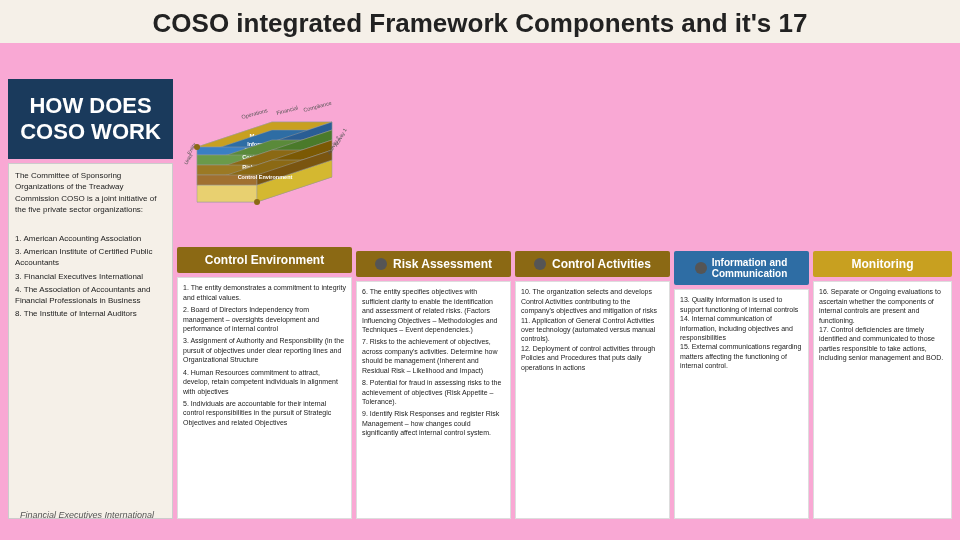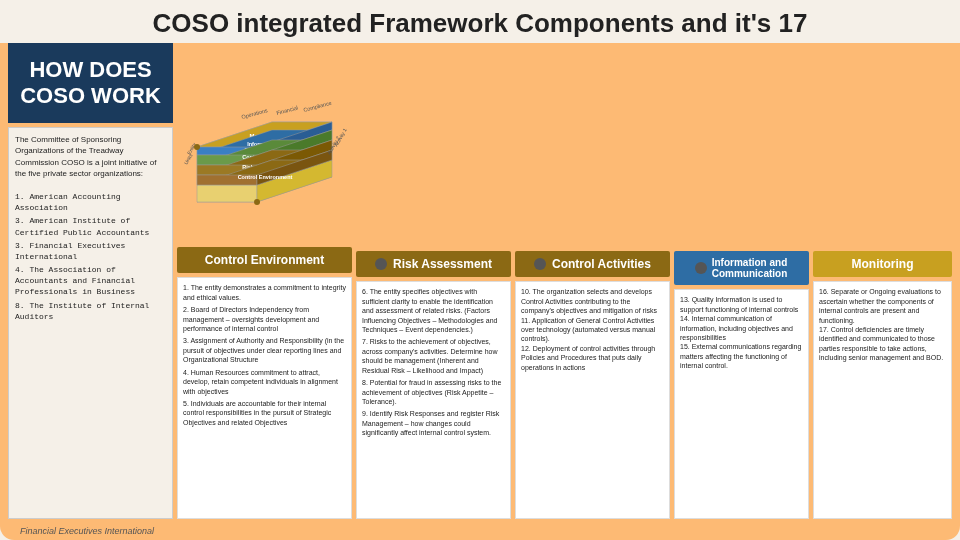--- a/index.html
+++ b/index.html
@@ -7,22 +7,21 @@
       width: 960px;
       height: 540px;
       overflow: hidden;
       font-family: Arial, sans-serif;
       background: #f5f0e8;
     }
     .page {
       width: 960px;
       height: 540px;
       position: relative;
-      background: #fdba74;
-      border-radius: 14px;
+      background: #f9a8d4;
     }
     
     .header {
       background: #f5f0e8;
       padding: 8px 20px 4px 20px;
     }
     .header h1 {
       font-size: 26px;
       font-weight: bold;
       color: #222;
@@ -52,41 +51,41 @@
       color: white;
       font-size: 22px;
       font-weight: bold;
       text-align: center;
       padding: 12px 8px;
       line-height: 1.2;
       min-height: 80px;
       display: flex;
       align-items: center;
       justify-content: center;
+      margin-top: 36px;
     }
     .orgs-box {
       background: #f5f0e8;
       border: 1px solid #ccc;
       font-size: 8px;
       color: #222;
       padding: 6px;
       flex: 1;
     }
     .orgs-box p {
-      margin-bottom: 12px;
+      margin-bottom: 18px;
       line-height: 1.4;
     }
     .orgs-box .org-list {
       list-style: none;
       padding: 0;
     }
     .orgs-box .org-list li {
       margin-bottom: 2px;
       line-height: 1.4;
-      font-family: Liberation Mono, monospace;
     }
 
     
     .diagram-col {
       width: 175px;
       display: flex;
       flex-direction: column;
       gap: 4px;
       flex-shrink: 0;
     }
@@ -143,21 +142,21 @@
       padding: 5px;
       flex: 1;
       overflow: hidden;
       line-height: 1.35;
     }
     .risk-content p { margin-bottom: 3px; }
 
     
     .footer {
       position: absolute;
-      bottom: 4px;
+      bottom: 20px;
       left: 20px;
       font-size: 9px;
       color: #555;
       font-style: italic;
     }
 
     
     .risk-col-full {
       width: 155px;
       display: flex;

